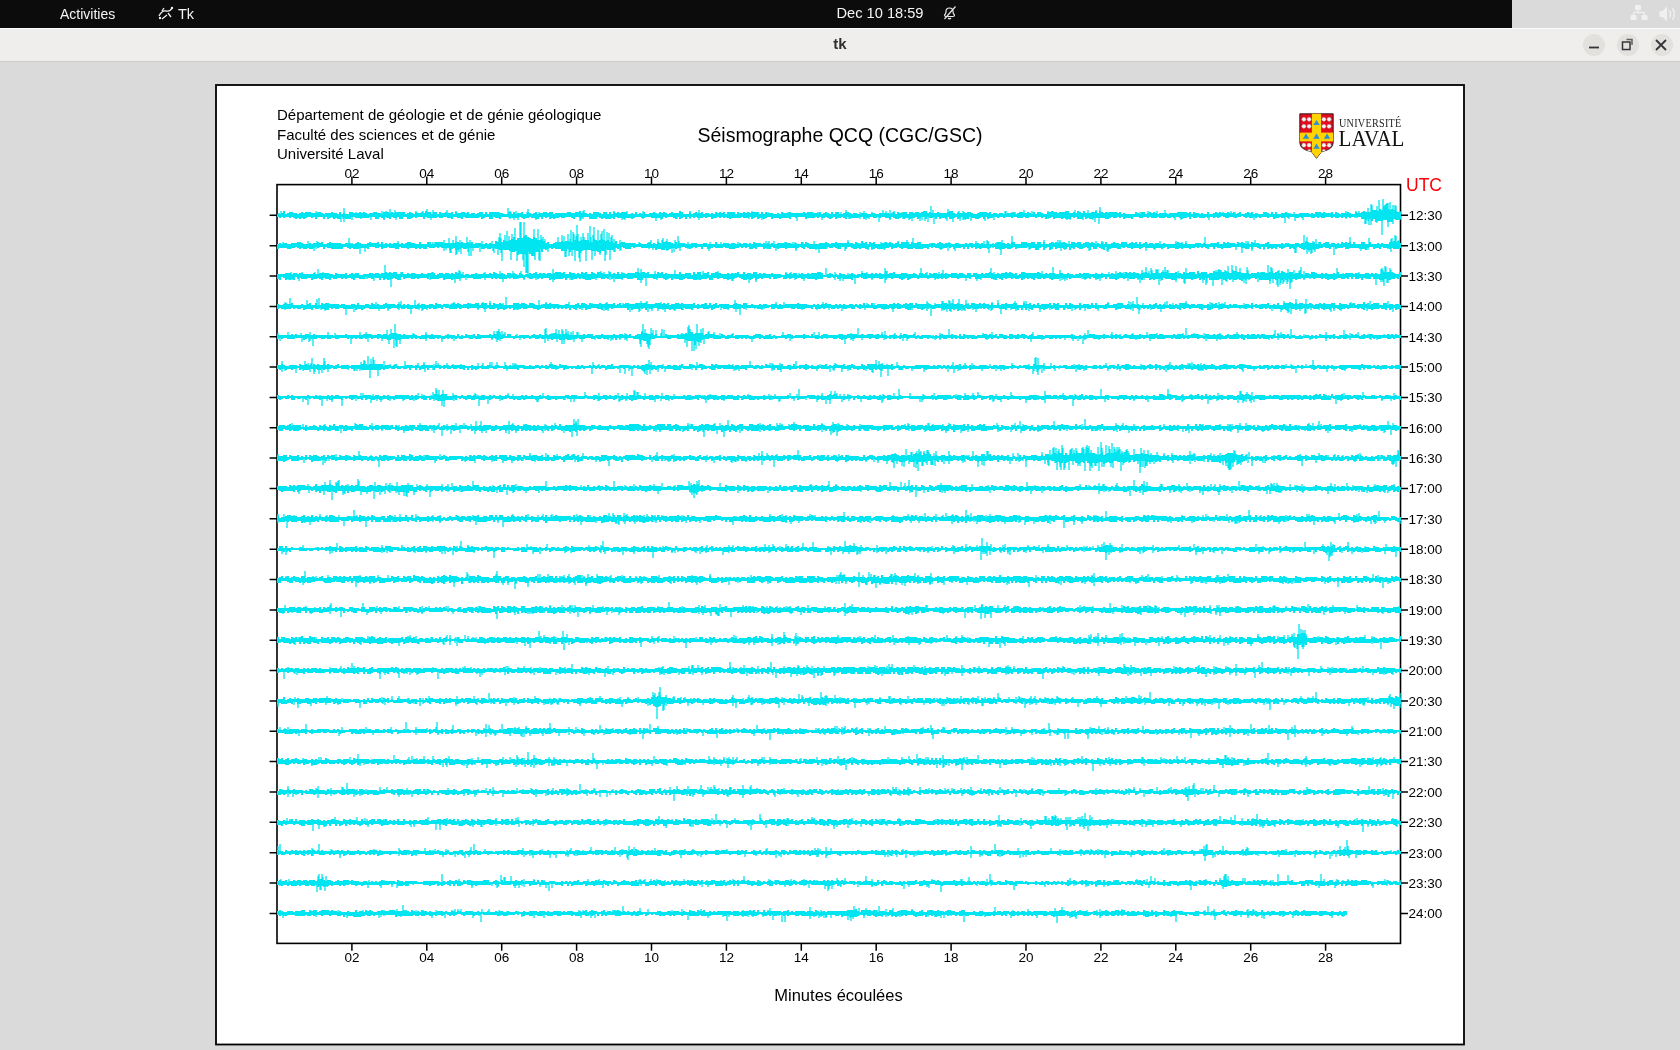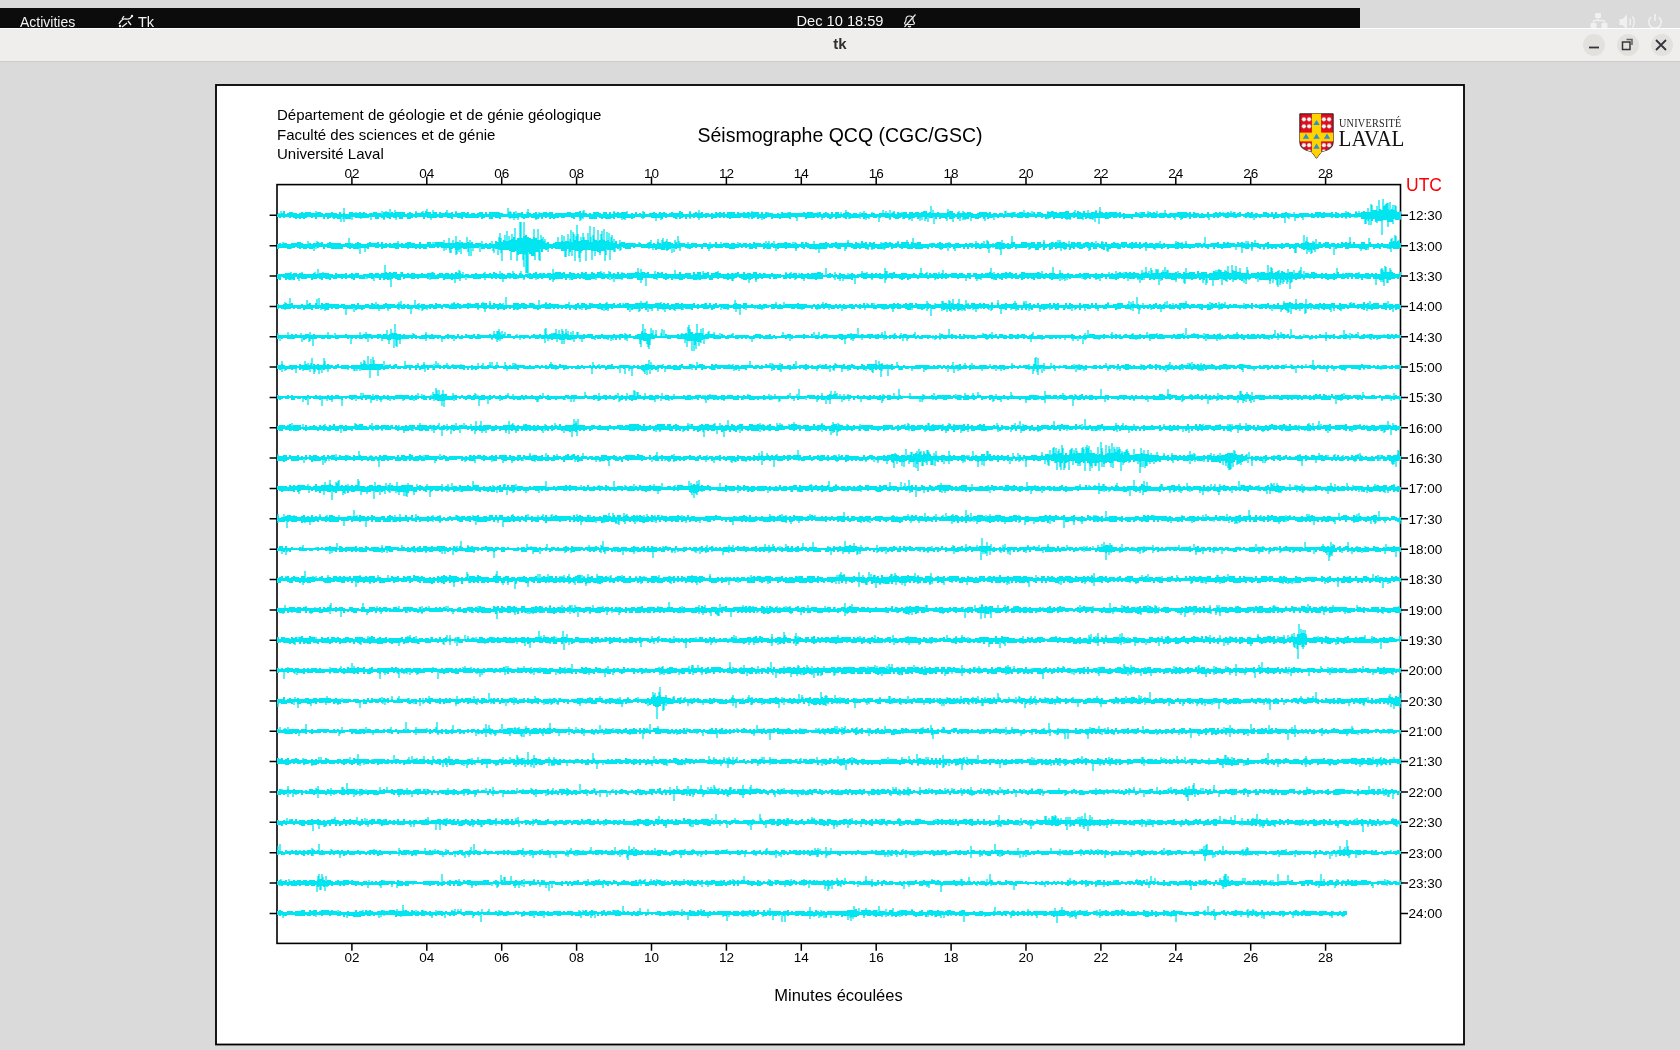--- a/index.html
+++ b/index.html
@@ -1,15 +1,15 @@
 <!DOCTYPE html>
 <html><head><meta charset="utf-8">
 <style>
 html,body{margin:0;padding:0;width:1680px;height:1050px;overflow:hidden;background:#dadada;font-family:"Liberation Sans",sans-serif;}
-#topbar{position:absolute;left:0;top:8px;width:1360px;height:28px;background:#0c0c0c;}
+#topbar{position:absolute;left:0;top:0;width:1472px;height:28px;background:#0c0c0c;padding-left:40px;}
 #titlebar{position:absolute;left:0;top:28px;width:1680px;height:34px;background:#efeeec;border-top:1px solid #fdfdfd;border-bottom:1px solid #cdccca;box-sizing:border-box;}
 #titlebar .t{position:absolute;left:0;width:1680px;top:6px;text-align:center;font-size:15px;font-weight:bold;color:#2f2f2f;}
 .wbtn{position:absolute;top:34px;width:22px;height:22px;border-radius:50%;background:#e3e1de;}
 svg text{font-family:"Liberation Sans",sans-serif;}
 </style></head>
 <body>
 <div id="topbar">
 <svg width="1680" height="28" viewBox="0 0 1680 28">
 <text x="20" y="18.5" font-size="14" fill="#f3f3f3">Activities</text>
 <g stroke="#f0f0f0" stroke-width="1.3" fill="none">

